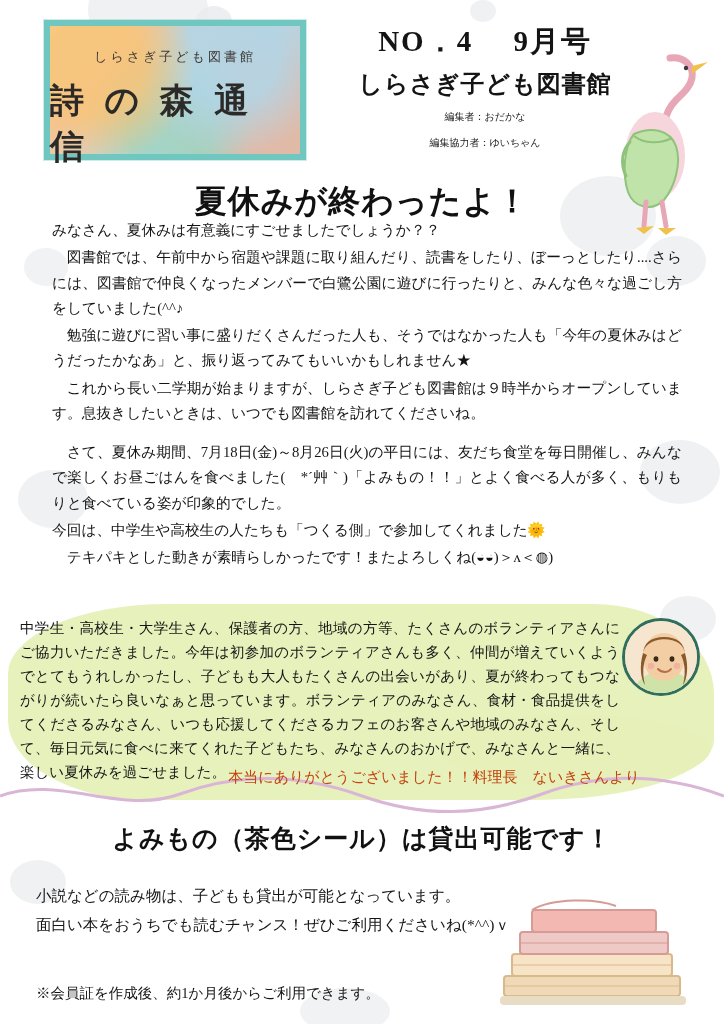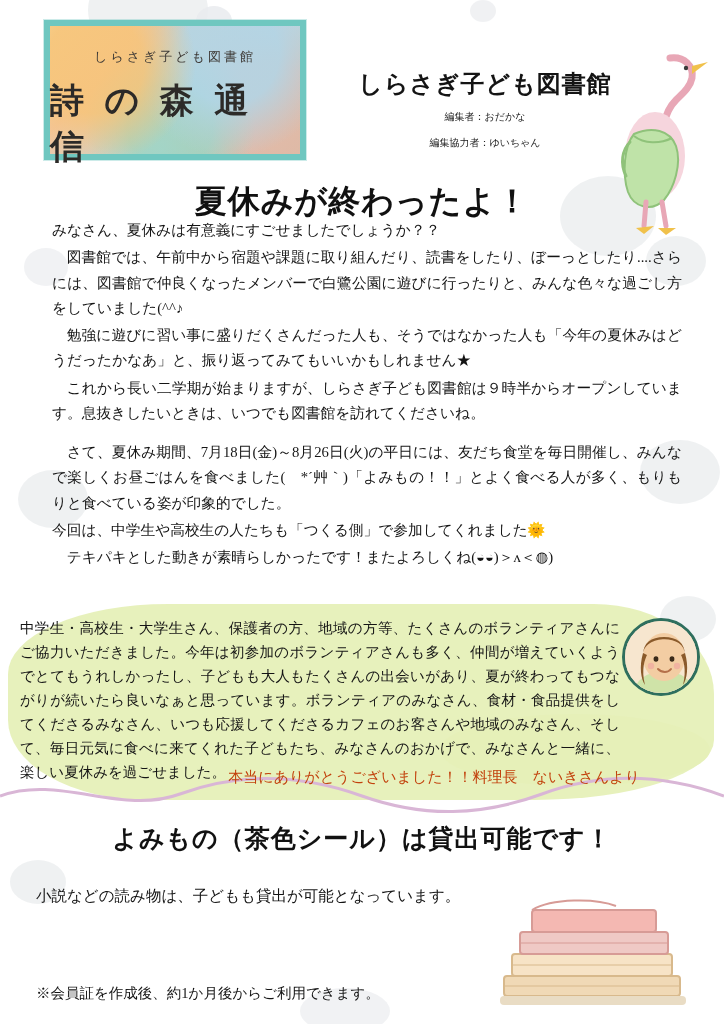--- a/index.html
+++ b/index.html
@@ -165,20 +165,21 @@
 <div class="blob b9"></div>
 <div class="blob b10"></div>
 
 <div class="header">
 
   <div class="logo-box">
     <div class="logo-sub">しらさぎ子ども図書館</div>
     <div class="logo-title">詩 の 森 通 信</div>
   </div>
 
+  <div class="issue-no">NO．4　 9月号</div>
   <div class="issue-lib">しらさぎ子ども図書館</div>
   <div class="editor-line l1">編集者：おだかな</div>
   <div class="editor-line l2">編集協力者：ゆいちゃん</div>
 
   <svg class="bird" viewBox="0 0 110 190">
     <path d="M70 6 C84 4 94 14 92 26 C90 36 82 42 76 48 C70 54 66 62 64 72" fill="none" stroke="#e8a7b6" stroke-width="7" stroke-linecap="round"></path>
     <path d="M92 14 L108 10 L92 22 Z" fill="#f0c14b"></path>
     <circle cx="86" cy="16" r="2.2" fill="#3a3a3a"></circle>
     <ellipse cx="55" cy="104" rx="30" ry="44" fill="#f6d5dd"></ellipse>
     <path d="M34 82 C52 74 70 78 76 94 C82 112 74 136 64 148 C52 160 34 156 28 140 C22 122 24 94 34 82 Z" fill="#bfe3a8" stroke="#8fc27a" stroke-width="2"></path>
@@ -248,15 +249,16 @@
   <rect x="40" y="30" width="124" height="22" rx="3" fill="#f4b8b2" stroke="#d79b96" stroke-width="2"></rect>
   <path d="M40 30 C60 18 104 18 124 26" fill="none" stroke="#d79b96" stroke-width="2"></path>
   <line x1="28" y1="63" x2="176" y2="63" stroke="#d79b96" stroke-width="1"></line>
   <line x1="20" y1="85" x2="180" y2="85" stroke="#d8b98c" stroke-width="1"></line>
   <line x1="12" y1="106" x2="188" y2="106" stroke="#d8b98c" stroke-width="1"></line>
   <rect x="8" y="116" width="186" height="9" rx="4" fill="#e9dcc4"></rect>
 </svg>
 
 <div id="body-3">
   <p>小説などの読み物は、子どもも貸出が可能となっています。</p>
+  <p>面白い本をおうちでも読むチャンス！ぜひご利用くださいね(*^^)ｖ</p>
 </div>
 
 <div class="note">※会員証を作成後、約1か月後からご利用できます。</div>
 
 </body></html>

